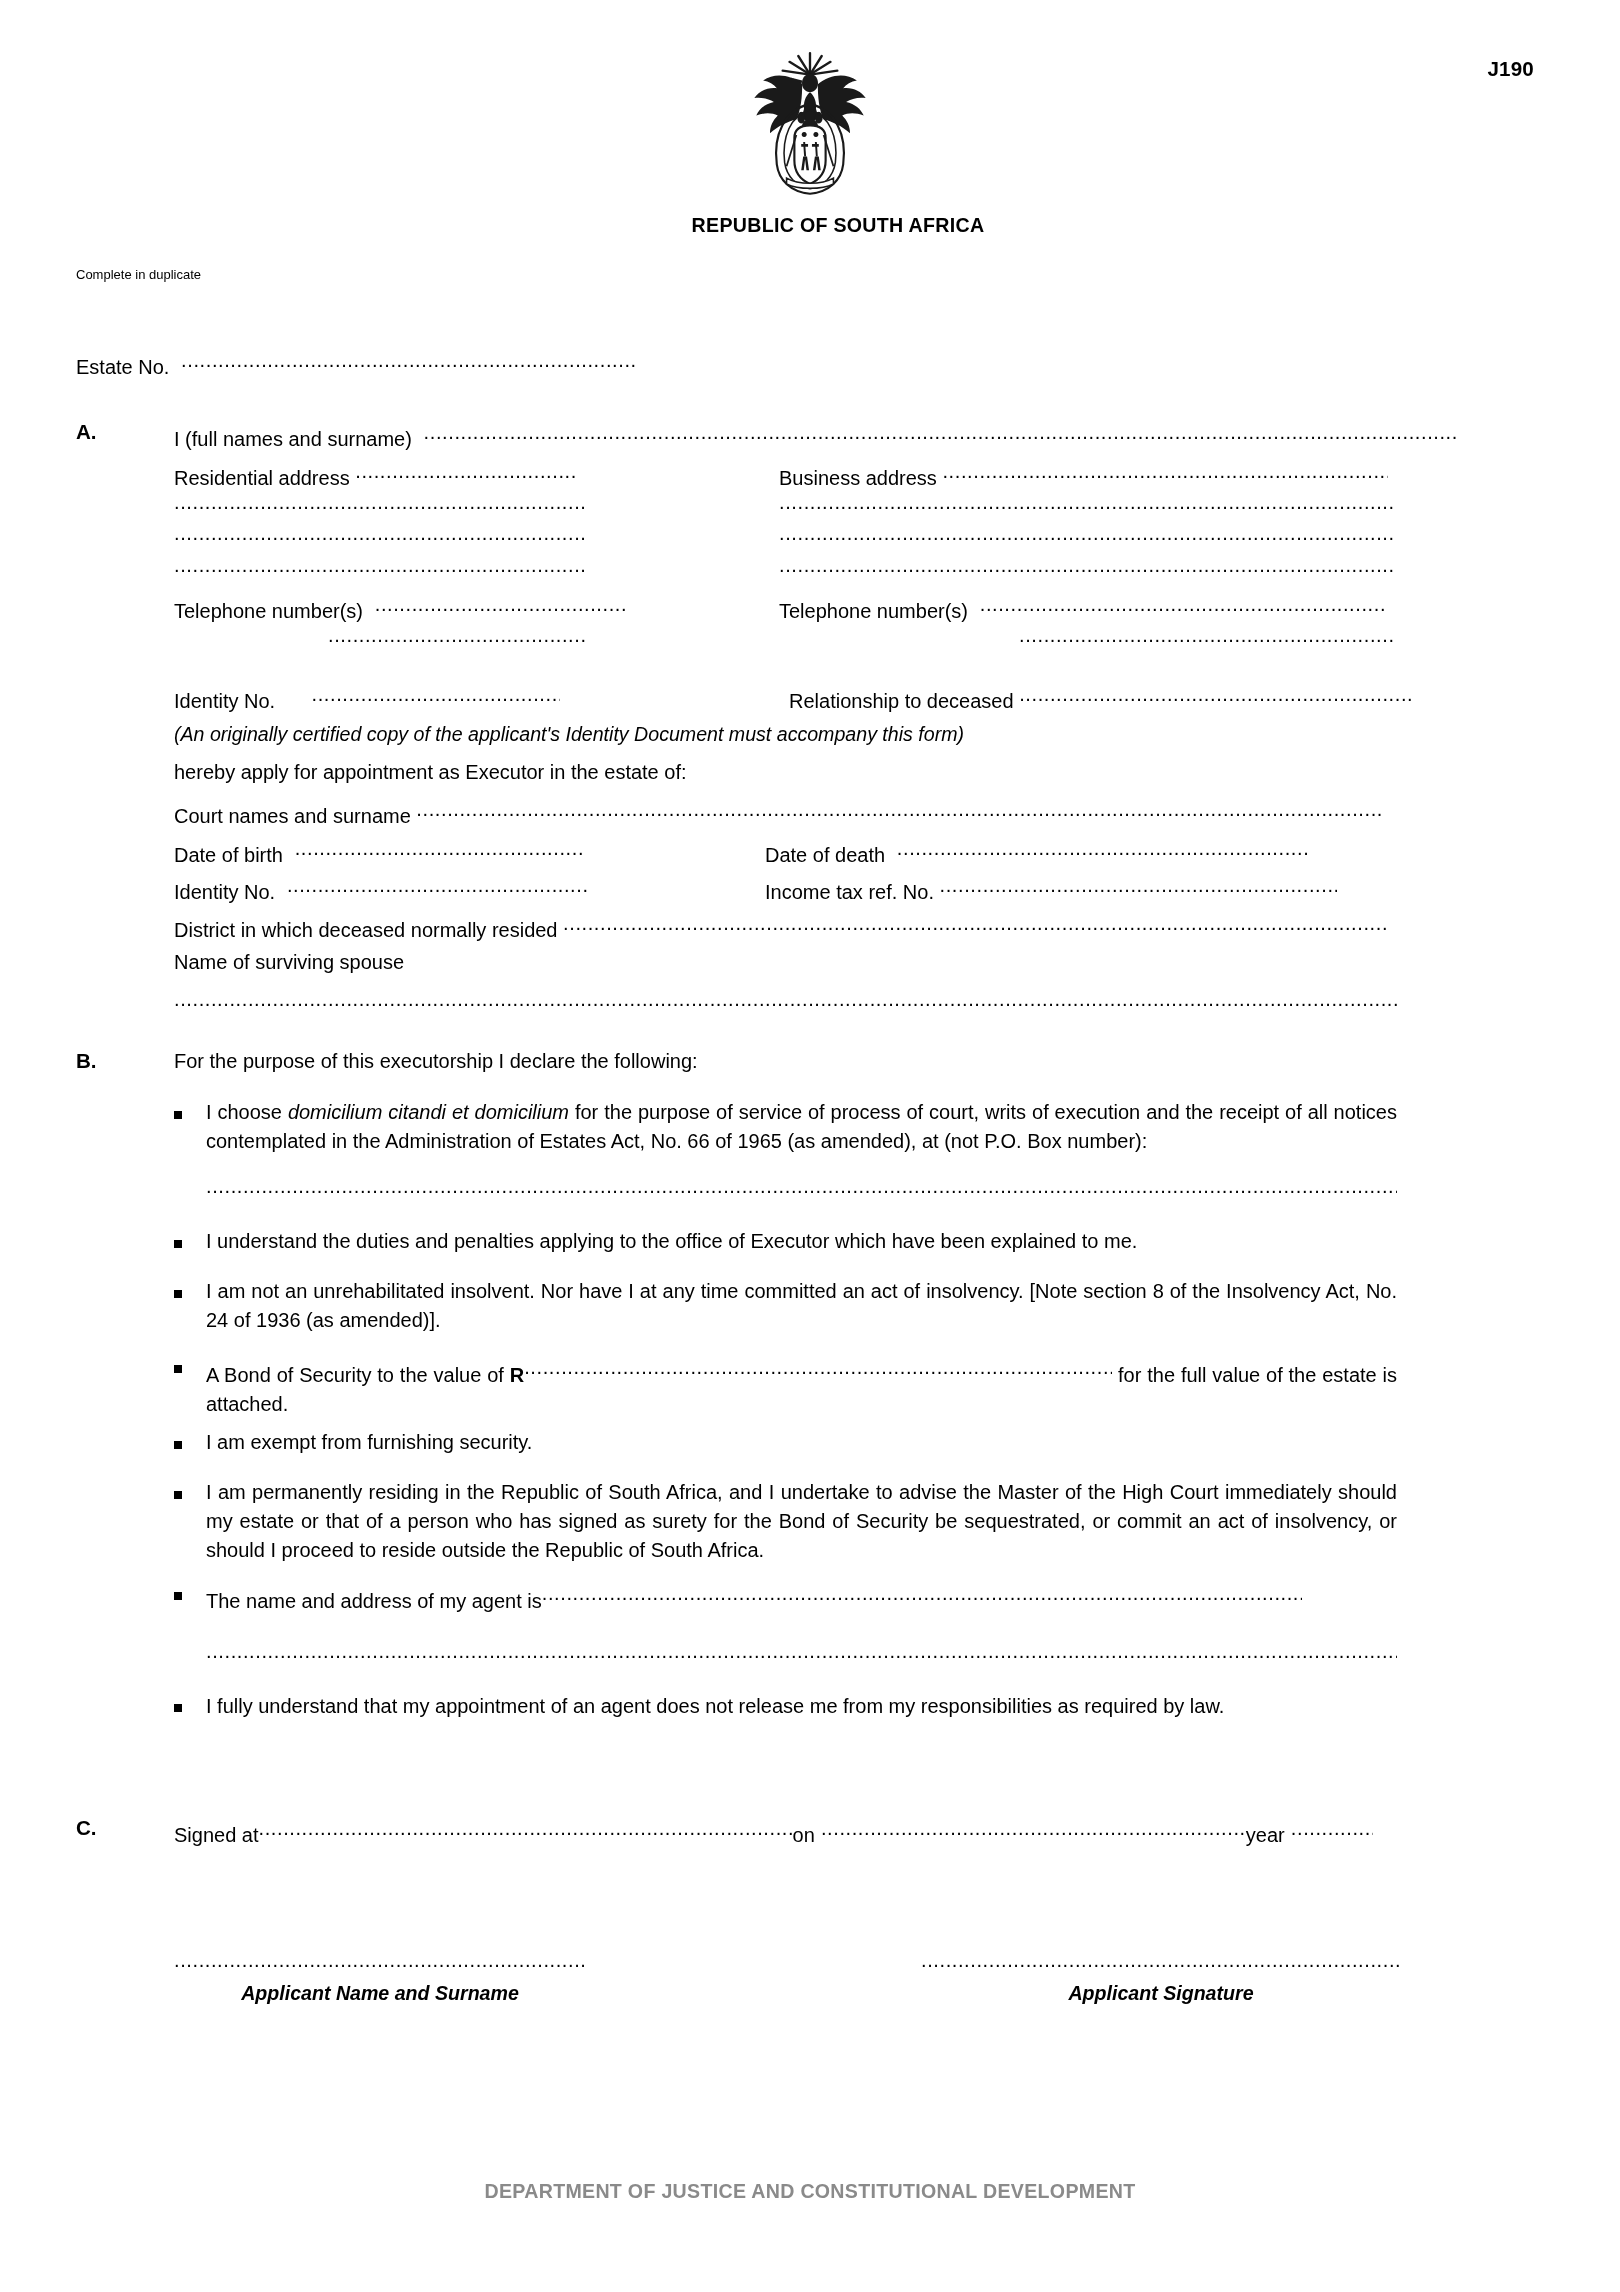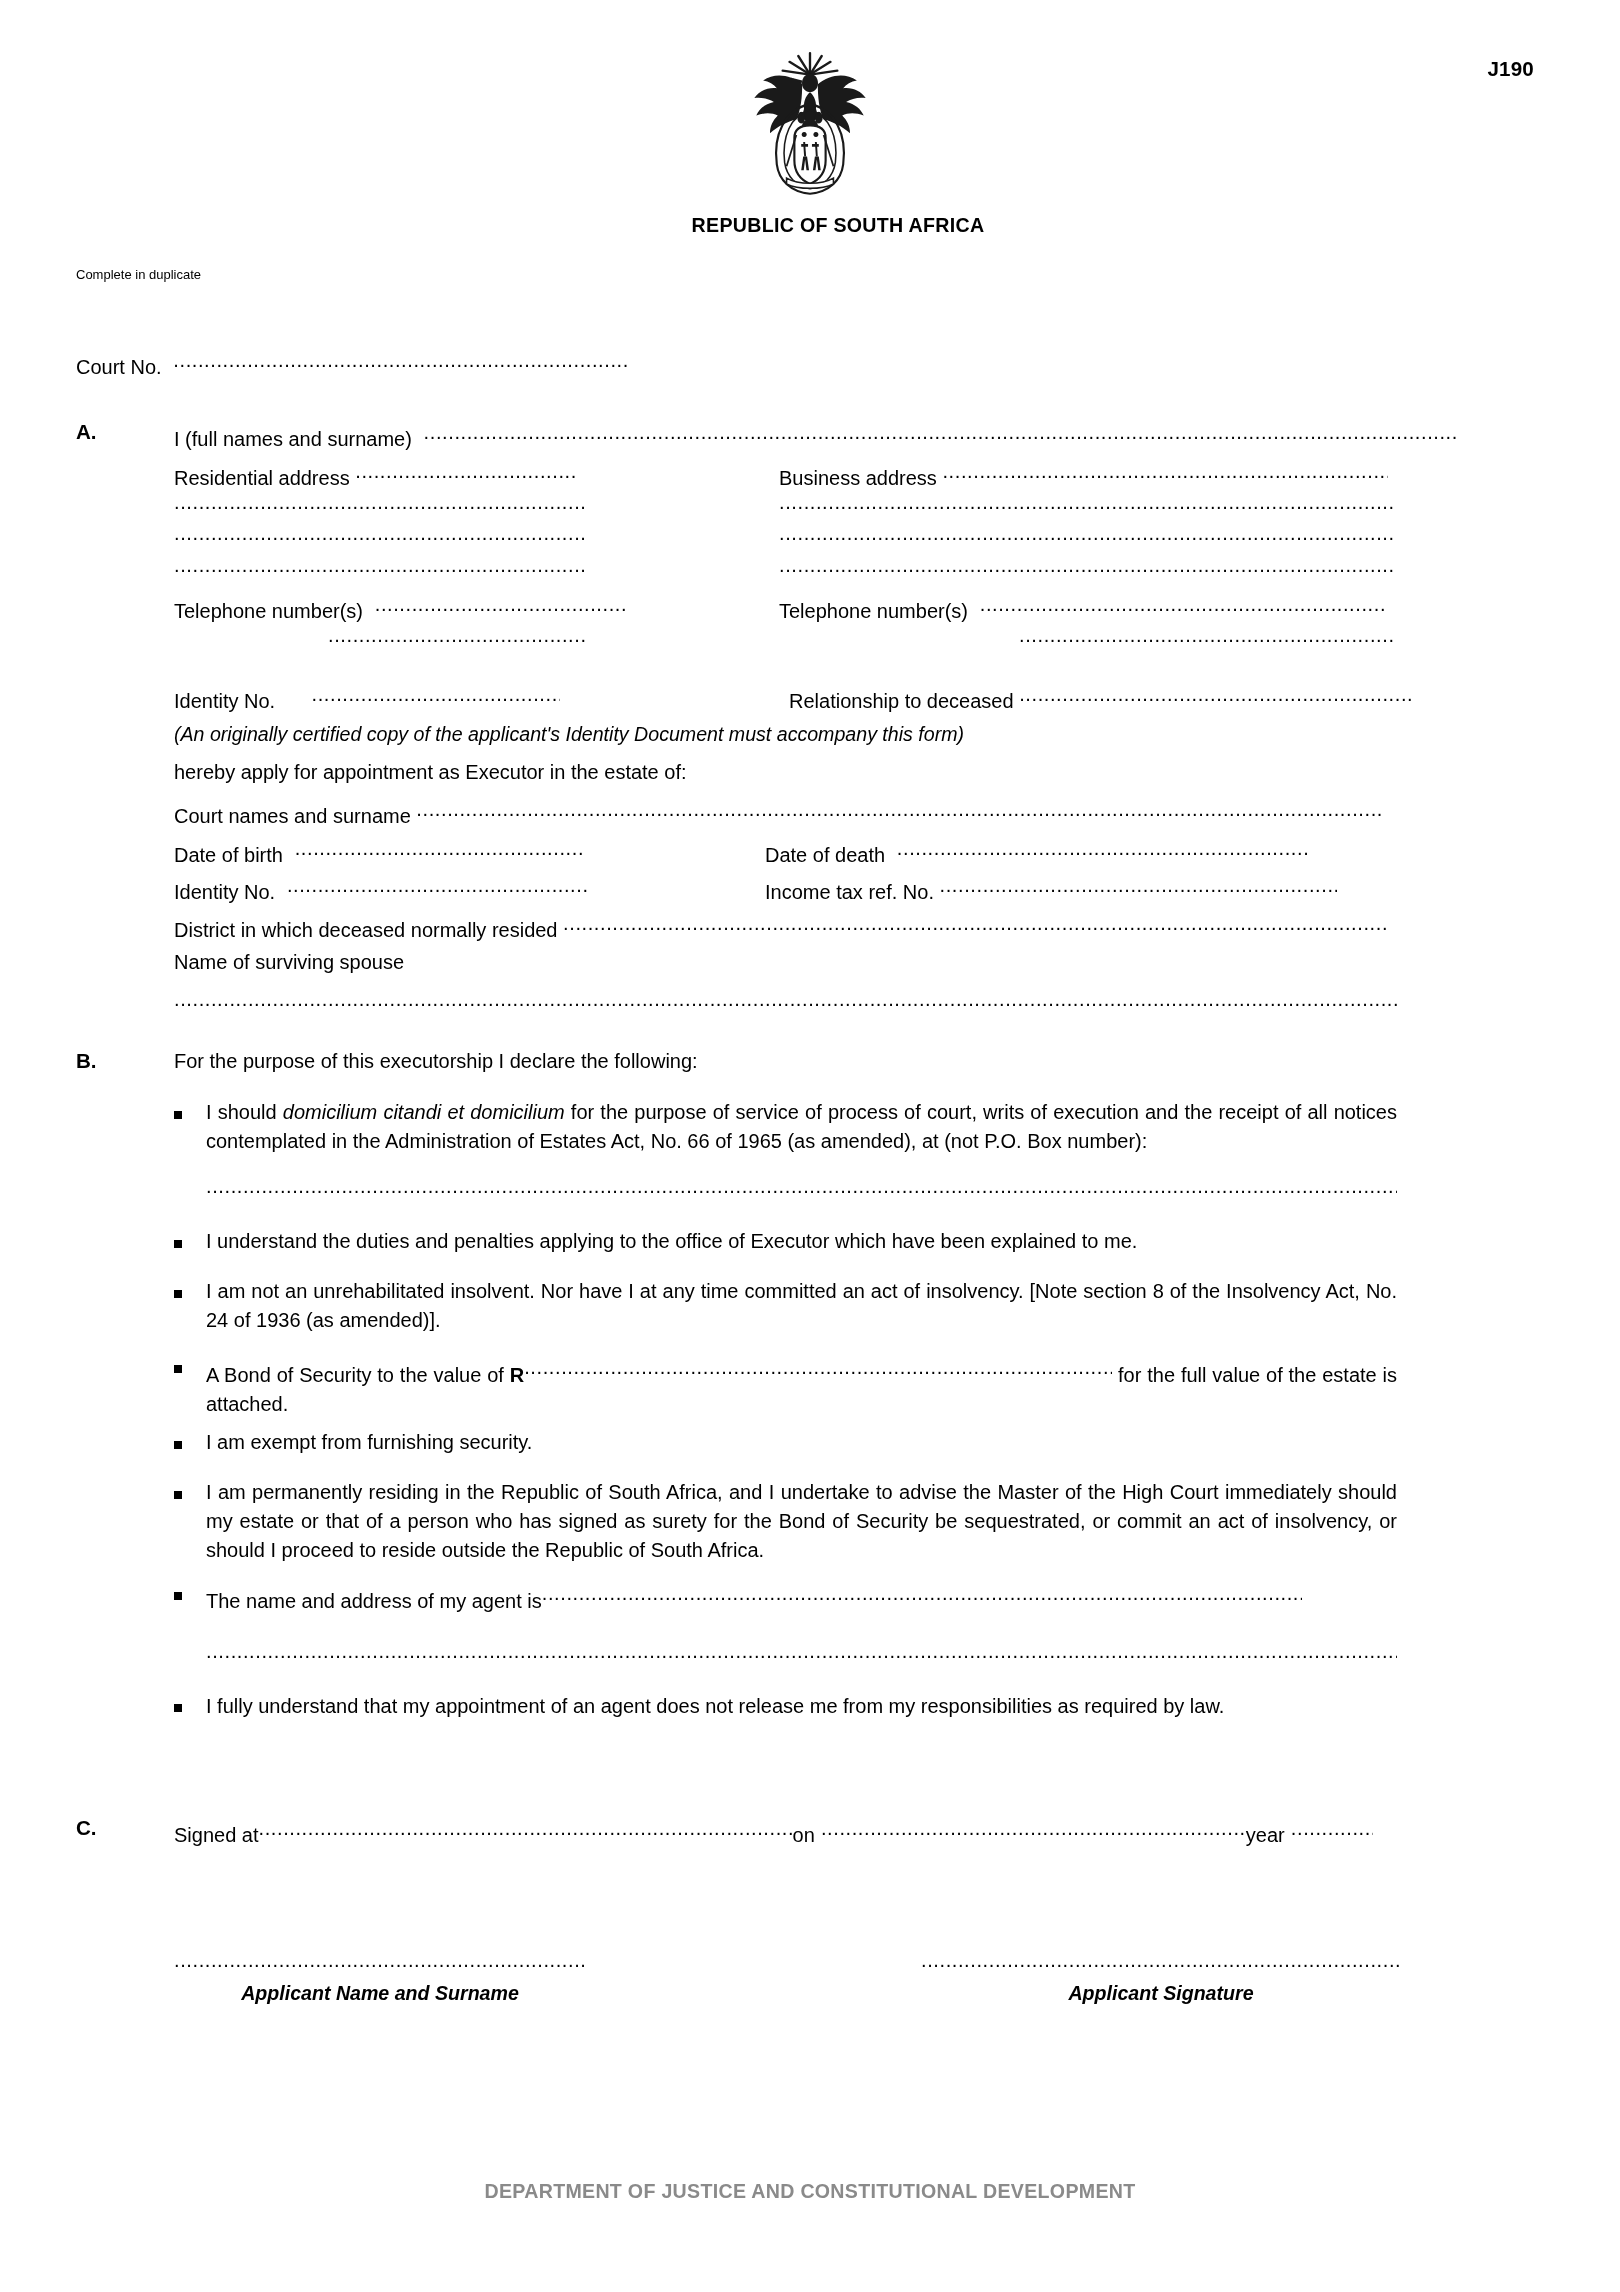--- a/index.html
+++ b/index.html
@@ -203,21 +203,21 @@
 
         <path d="M40 140 C52 147 76 147 88 140 L88 146 C76 152 52 152 40 146 Z" fill="#ffffff" stroke="#1a1a1a" stroke-width="1.6"></path>
       </g>
     </svg>
   </div>
 
   <div class="country-line">REPUBLIC OF SOUTH AFRICA</div>
   <div class="duplicate-note">Complete in duplicate</div>
 
   <div class="row" style="top:348px; left:76px;">
-    <span>Court No.</span>
+    <span>Estate No.</span>
     <span class="dots" style="width:461px;">&nbsp;.....................................................................................................................</span>
   </div>
 
   <div class="sec-letter" style="top:420px;">A.</div>
 
   <div class="row" style="top:420px; left:174px;">
     <span>I (full names and surname)</span>
     <span class="dots" style="width:1039px;">&nbsp;..........................................................................................................................................................................................................</span>
   </div>
 
@@ -290,21 +290,21 @@
   </div>
 
   <div class="row" style="top:950px; left:174px;">Name of surviving spouse</div>
   <div class="dotline" style="top:987px; left:174px; width:1225px;">.........................................................................................................................................................................................................................................................................</div>
 
   <div class="sec-letter" style="top:1049px;">B.</div>
   <div class="row" style="top:1049px; left:174px;">For the purpose of this executorship I declare the following:</div>
 
   <div class="bullet-mark" style="top:1111px;"></div>
   <div class="bullet-item" style="top:1098px; width:1191px;">
-    <span>I should </span><span class="ital">domicilium citandi et domicilium</span><span> for the purpose of service of process of court, writs of execution and the receipt of all notices contemplated in the Administration of Estates Act, No. 66 of 1965 (as amended), at (not P.O. Box number):</span>
+    <span>I choose </span><span class="ital">domicilium citandi et domicilium</span><span> for the purpose of service of process of court, writs of execution and the receipt of all notices contemplated in the Administration of Estates Act, No. 66 of 1965 (as amended), at (not P.O. Box number):</span>
   </div>
   <div class="dotline" style="top:1174px; left:206px; width:1191px;">..................................................................................................................................................................................................................................................................................................</div>
 
   <div class="bullet-mark" style="top:1240px;"></div>
   <div class="bullet-item" style="top:1227px; width:1191px;">I understand the duties and penalties applying to the office of Executor which have been explained to me.</div>
 
   <div class="bullet-mark" style="top:1290px;"></div>
   <div class="bullet-item" style="top:1277px; width:1191px;">I am not an unrehabilitated insolvent. Nor have I at any time committed an act of insolvency. [Note section 8 of the Insolvency Act, No. 24 of 1936 (as amended)].</div>
 
   <div class="bullet-mark" style="top:1365px;"></div>

